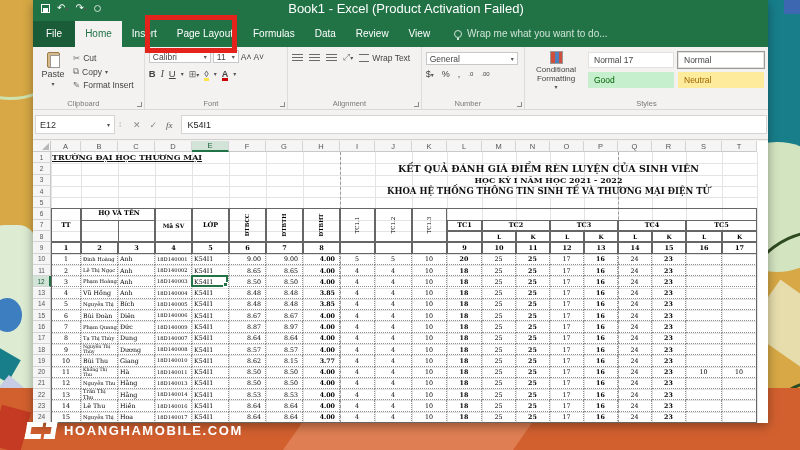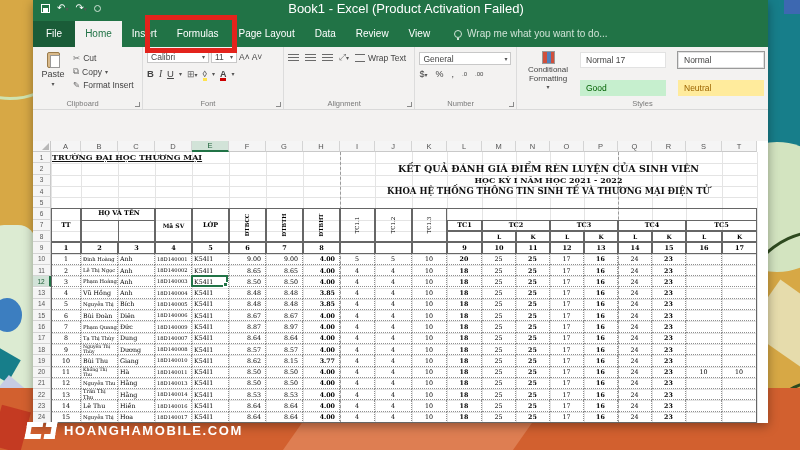--- a/index.html
+++ b/index.html
@@ -88,21 +88,21 @@
   .gen { width:92px; }
   .num-icons { display:flex; align-items:center; gap:8px; font-size:9px; color:#3a6; }
   .num-icons .g { color:#444; }
   .dec { font-size:6px; color:#444; }
 
   
   .styles-body { display:flex; gap:5px; }
   .bigbtn { display:flex; flex-direction:column; align-items:center; font-size:8px; color:#444; width:54px; text-align:center; line-height:1.15; gap:1px; padding-top:1px; }
   .cf-ic { width:13px; height:13px; background:linear-gradient(to right,#d04f3c 0 4px,#4f81bd 4px 8px,#d04f3c 8px 13px); border:1px solid #999; }
   .ft-ic { width:14px; height:12px; border:1px solid #888; background:linear-gradient(#9fc5e8 0 4px,#fff 4px); position:relative; }
-  .gallery { display:grid; grid-template-columns:86px 86px; grid-auto-rows:16px; gap:12px; padding-top:2px; }
+  .gallery { display:grid; grid-template-columns:86px 86px; grid-auto-rows:16px; gap:4px; padding-top:2px; }
   .gcell { font-size:8.5px; display:flex; align-items:center; padding-left:5px; border:1px solid #e2e2e2; background:#fff; }
   .gcell.sel { outline:1.5px solid #9a9a9a; }
 
   
   .fbar { position:absolute; left:0; top:110px; width:100%; height:30px; background:#f3f2f1; border-bottom:1px solid #d0d0d0; display:flex; align-items:center; }
   .namebox { width:80px; height:19px; background:#fff; border:1px solid #d4d4d4; margin-left:2px; display:flex; align-items:center; justify-content:space-between; padding:0 4px; font-size:9px; color:#333; }
   .fsplit { width:10px; text-align:center; color:#aaa; font-size:8px; }
   .fbtns { display:flex; align-items:center; gap:9px; padding:0 8px; color:#8a8a8a; font-size:9px; }
   .fx { font-style:italic; font-family:"Liberation Serif",serif; color:#555; }
   .ffield { flex:1; height:19px; background:#fff; border:1px solid #d4d4d4; font-size:9px; color:#222; display:flex; align-items:center; padding-left:6px; margin-right:1px; }
@@ -153,22 +153,22 @@
         <span class="redo-ic">↷<span class="caret">▾</span></span>
         <span class="touch-ic"></span>
       </div>
       <div class="win-title">Book1 - Excel (Product Activation Failed)</div>
     </div>
 
     <div class="tabrow">
       <div class="tab file">File</div>
       <div class="tab active">Home</div>
       <div class="tab">Insert</div>
+      <div class="tab">Page Layout</div>
       <div class="tab">Formulas</div>
-      <div class="tab">Page Layout</div>
       <div class="tab">Data</div>
       <div class="tab">Review</div>
       <div class="tab">View</div>
       <div class="tellme">
         <span class="bulb"></span>
         <span>Wrap me what you want to do...</span>
       </div>
       <div class="pl-highlight"></div>
     </div>
 
@@ -275,20 +275,35 @@
             <div class="gcell">Normal 17</div>
             <div class="gcell sel">Normal</div>
             <div class="gcell" style="background:#C6EFCE;color:#006100;border-color:#C6EFCE;">Good</div>
             <div class="gcell" style="background:#FFEB9C;color:#9C6500;border-color:#FFEB9C;">Neutral</div>
           </div>
         </div>
         <div class="glabel" style="right:0;">Styles</div>
       </div>
     </div>
 
+    <div class="fbar">
+      <div class="namebox">
+        <span>E12</span>
+        <span class="caret">▾</span>
+      </div>
+      <span class="fsplit">⁞</span>
+      <div class="fbtns">
+        <span>✕</span>
+        <span>✓</span>
+        <span class="fx">fx</span>
+      </div>
+      <div class="ffield">
+          <span>K54I1</span>
+        </div>
+    </div>
 
     <div id="sheet">
         <div class="corner" style="width: 18px; height: 11px;"></div>
         <div class="ch" style="left: 18px; top: 0px; width: 30px; height: 11px;">A</div>
         <div class="ch" style="left: 48px; top: 0px; width: 37px; height: 11px;">B</div>
         <div class="ch" style="left: 85px; top: 0px; width: 37px; height: 11px;">C</div>
         <div class="ch" style="left: 122px; top: 0px; width: 37px; height: 11px;">D</div>
         <div class="ch selc" style="left: 159px; top: 0px; width: 37px; height: 11px;">E</div>
         <div class="ch" style="left: 196px; top: 0px; width: 37px; height: 11px;">F</div>
         <div class="ch" style="left: 233px; top: 0px; width: 37px; height: 11px;">G</div>

